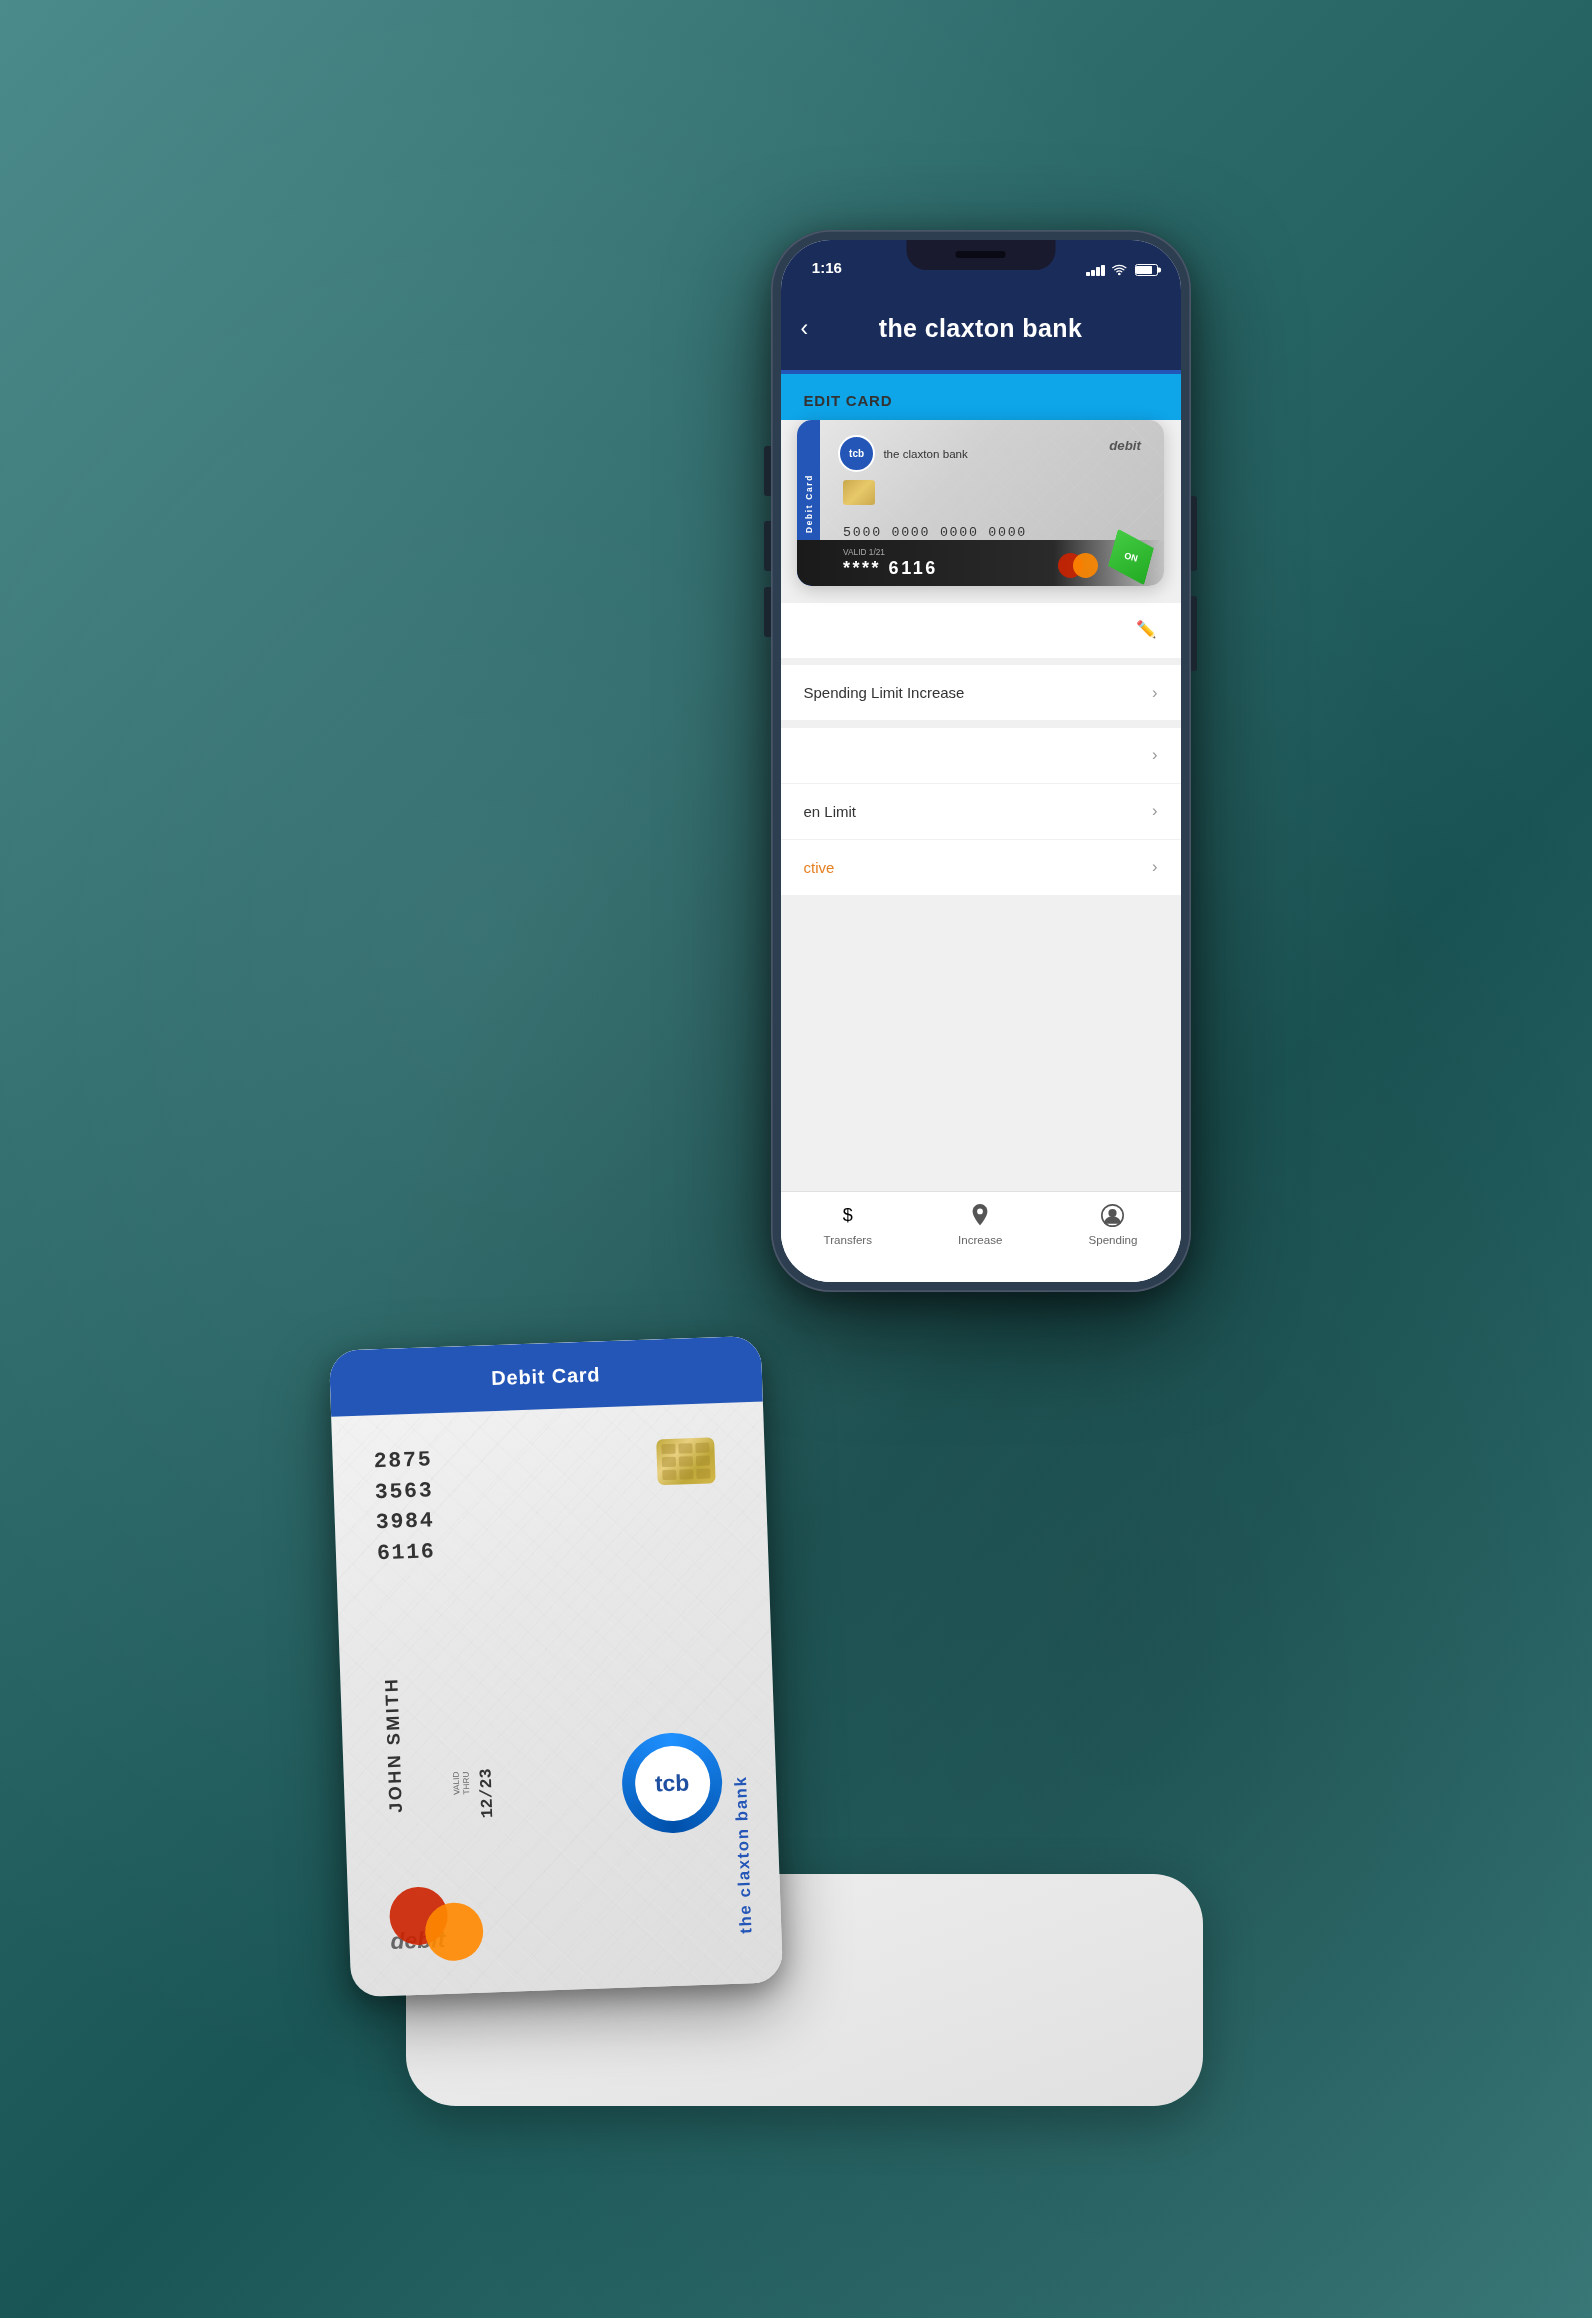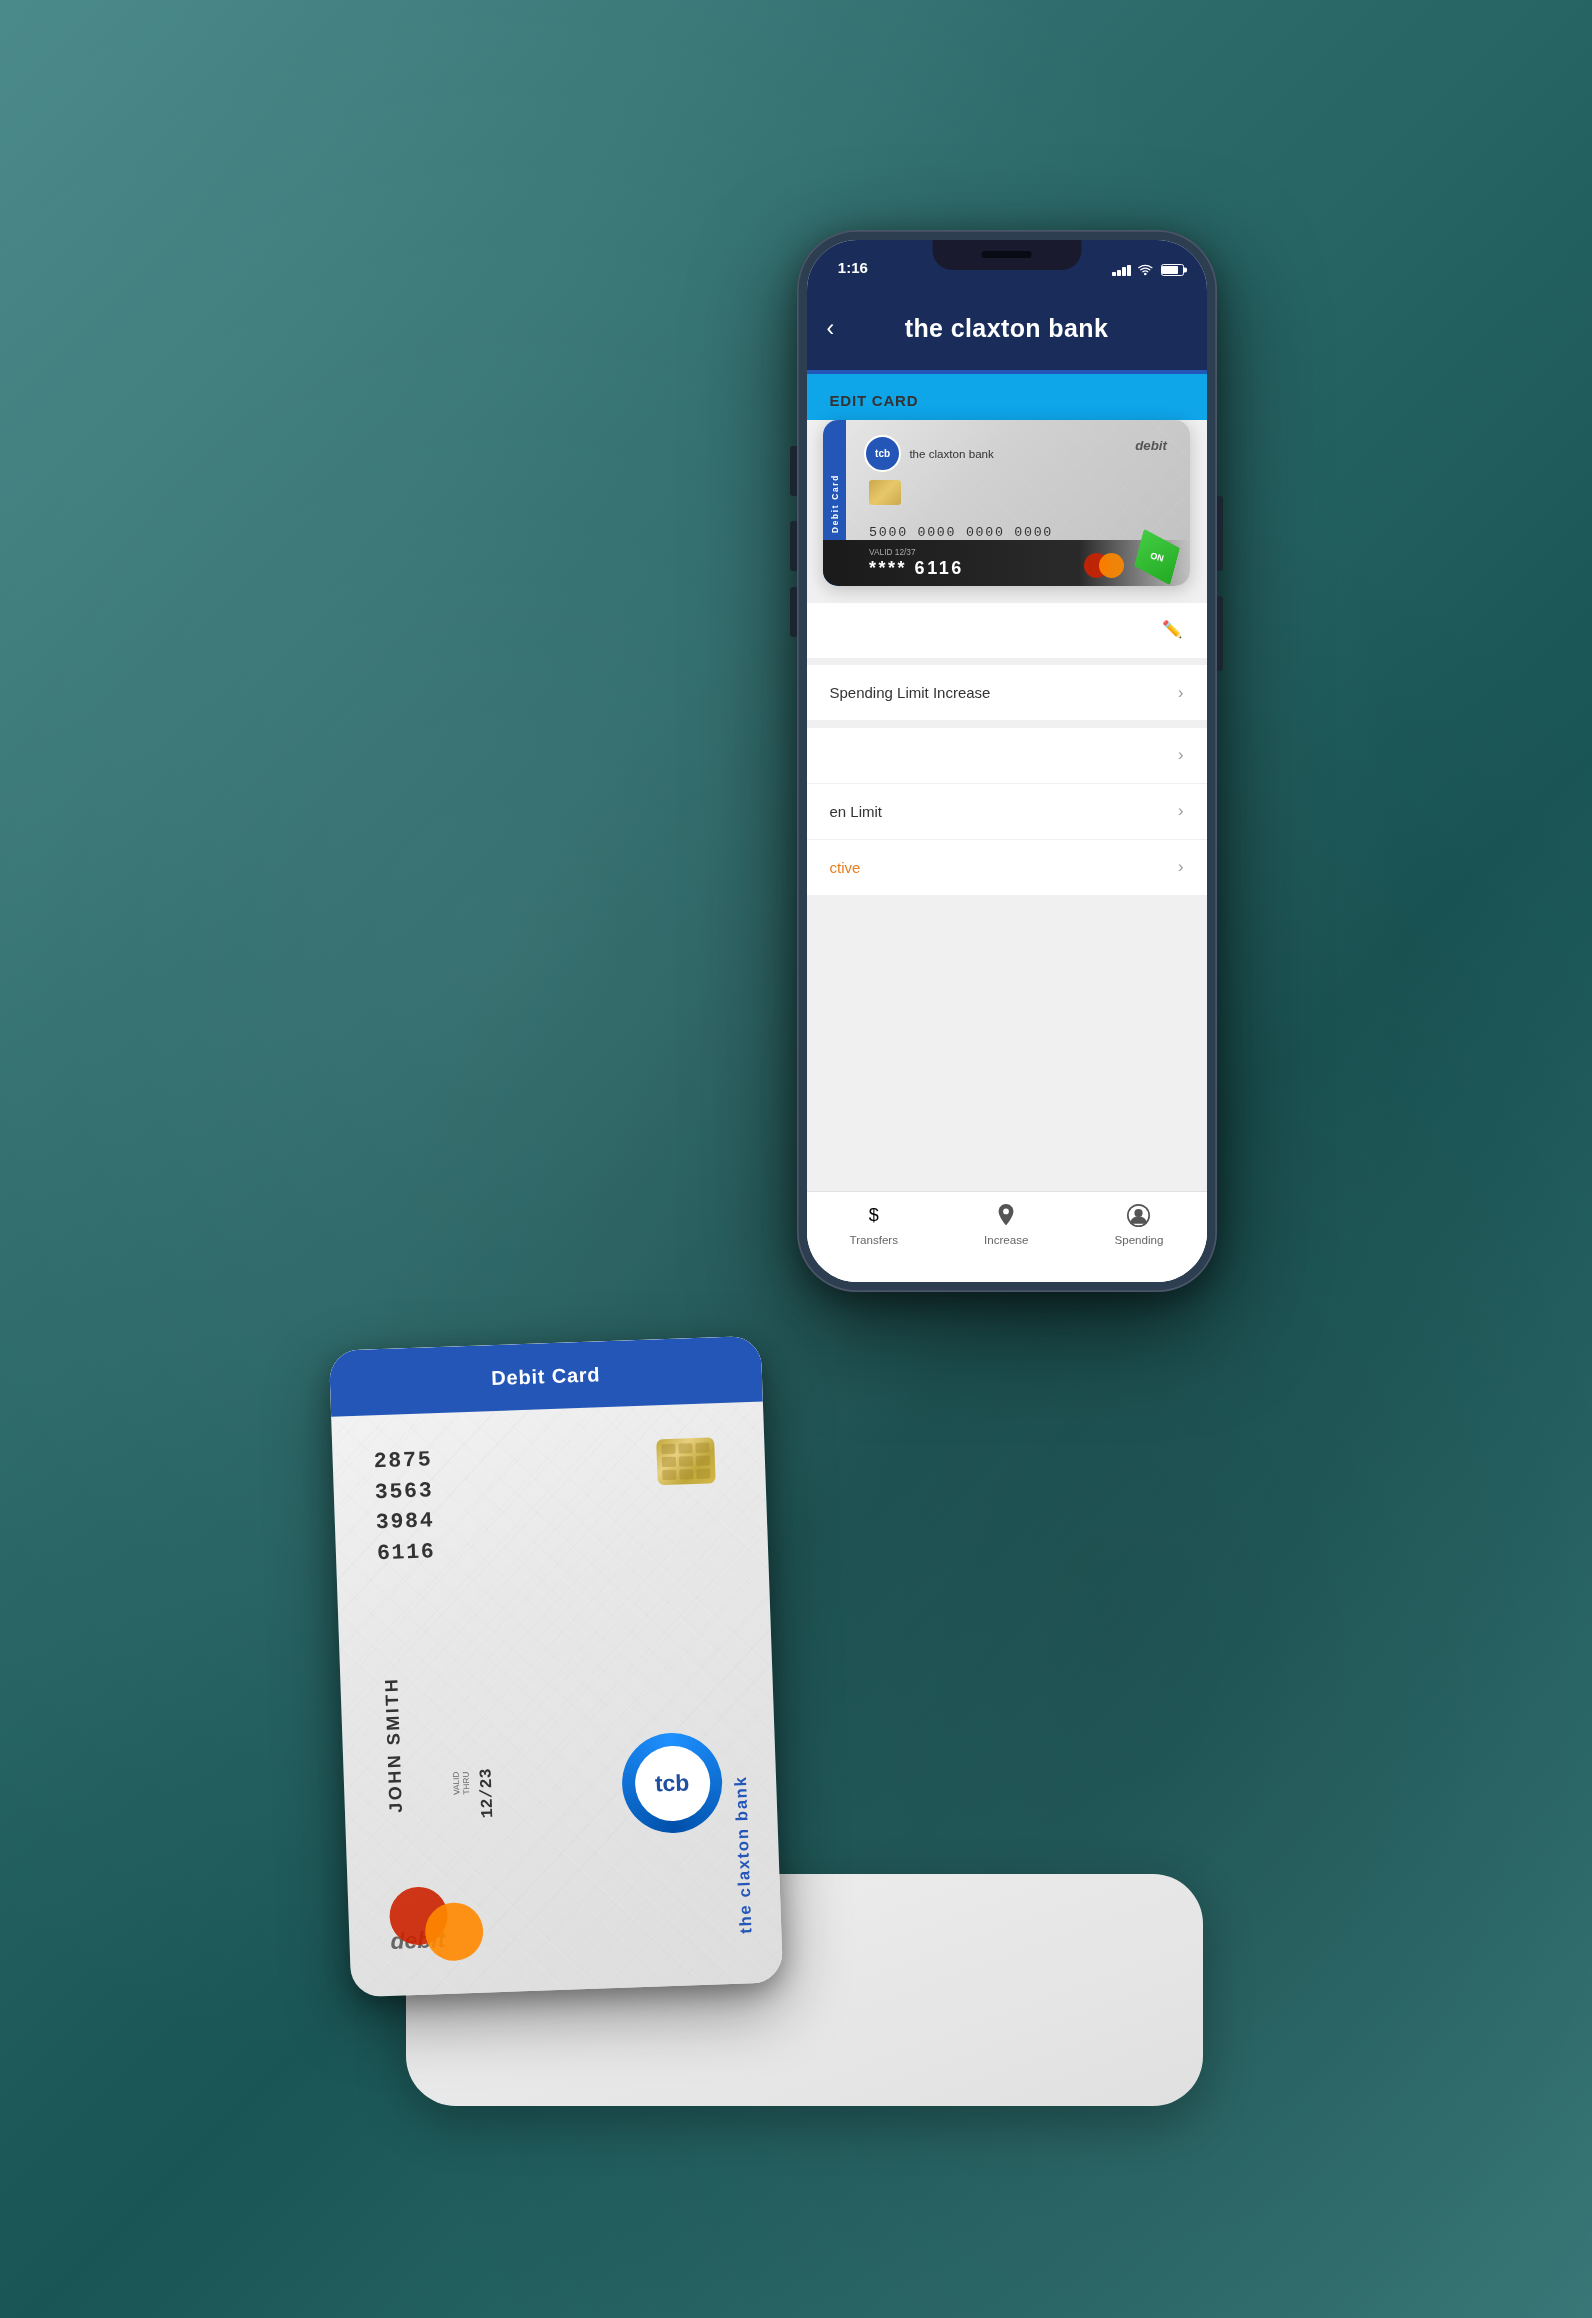--- a/index.html
+++ b/index.html
@@ -30,21 +30,21 @@
       width: 913px;
       height: 1992px;
       display: flex;
       align-items: center;
       justify-content: center;
     }
 
     
     .phone {
       position: absolute;
-      right: 36px;
+      right: 62px;
       top: 66px;
       width: 420px;
       height: 1062px;
       background: #2c3e50;
       border-radius: 60px;
       box-shadow:
         inset 0 0 0 1.7px #4a5568,
         0 33px 100px rgba(0,0,0,0.6),
         0 8.3px 33px rgba(0,0,0,0.4);
       z-index: 10;
@@ -843,21 +843,21 @@
           <div class="phone-card-logo">
             <div class="tcb-logo-circle">tcb</div>
             <span class="tcb-bank-name">the claxton bank</span>
           </div>
           <span class="phone-card-debit">debit</span>
           <div class="phone-card-chip"></div>
           <span class="phone-card-number">5000 0000 0000 0000</span>
 
           <div class="phone-card-strip">
             <div style="display:flex;flex-direction:column;gap:1.7px;">
-              <span class="phone-card-expiry">VALID 12/37</span>
+              <span class="phone-card-expiry">VALID 1/21</span>
               <span class="phone-card-last4">**** 6116</span>
             </div>
             <div class="phone-card-green-badge">ON</div>
             <div style="position:absolute;right:66px;bottom:8.3px;display:flex;">
               <div class="mc-red"></div>
               <div class="mc-orange"></div>
             </div>
           </div>
         </div>
 

